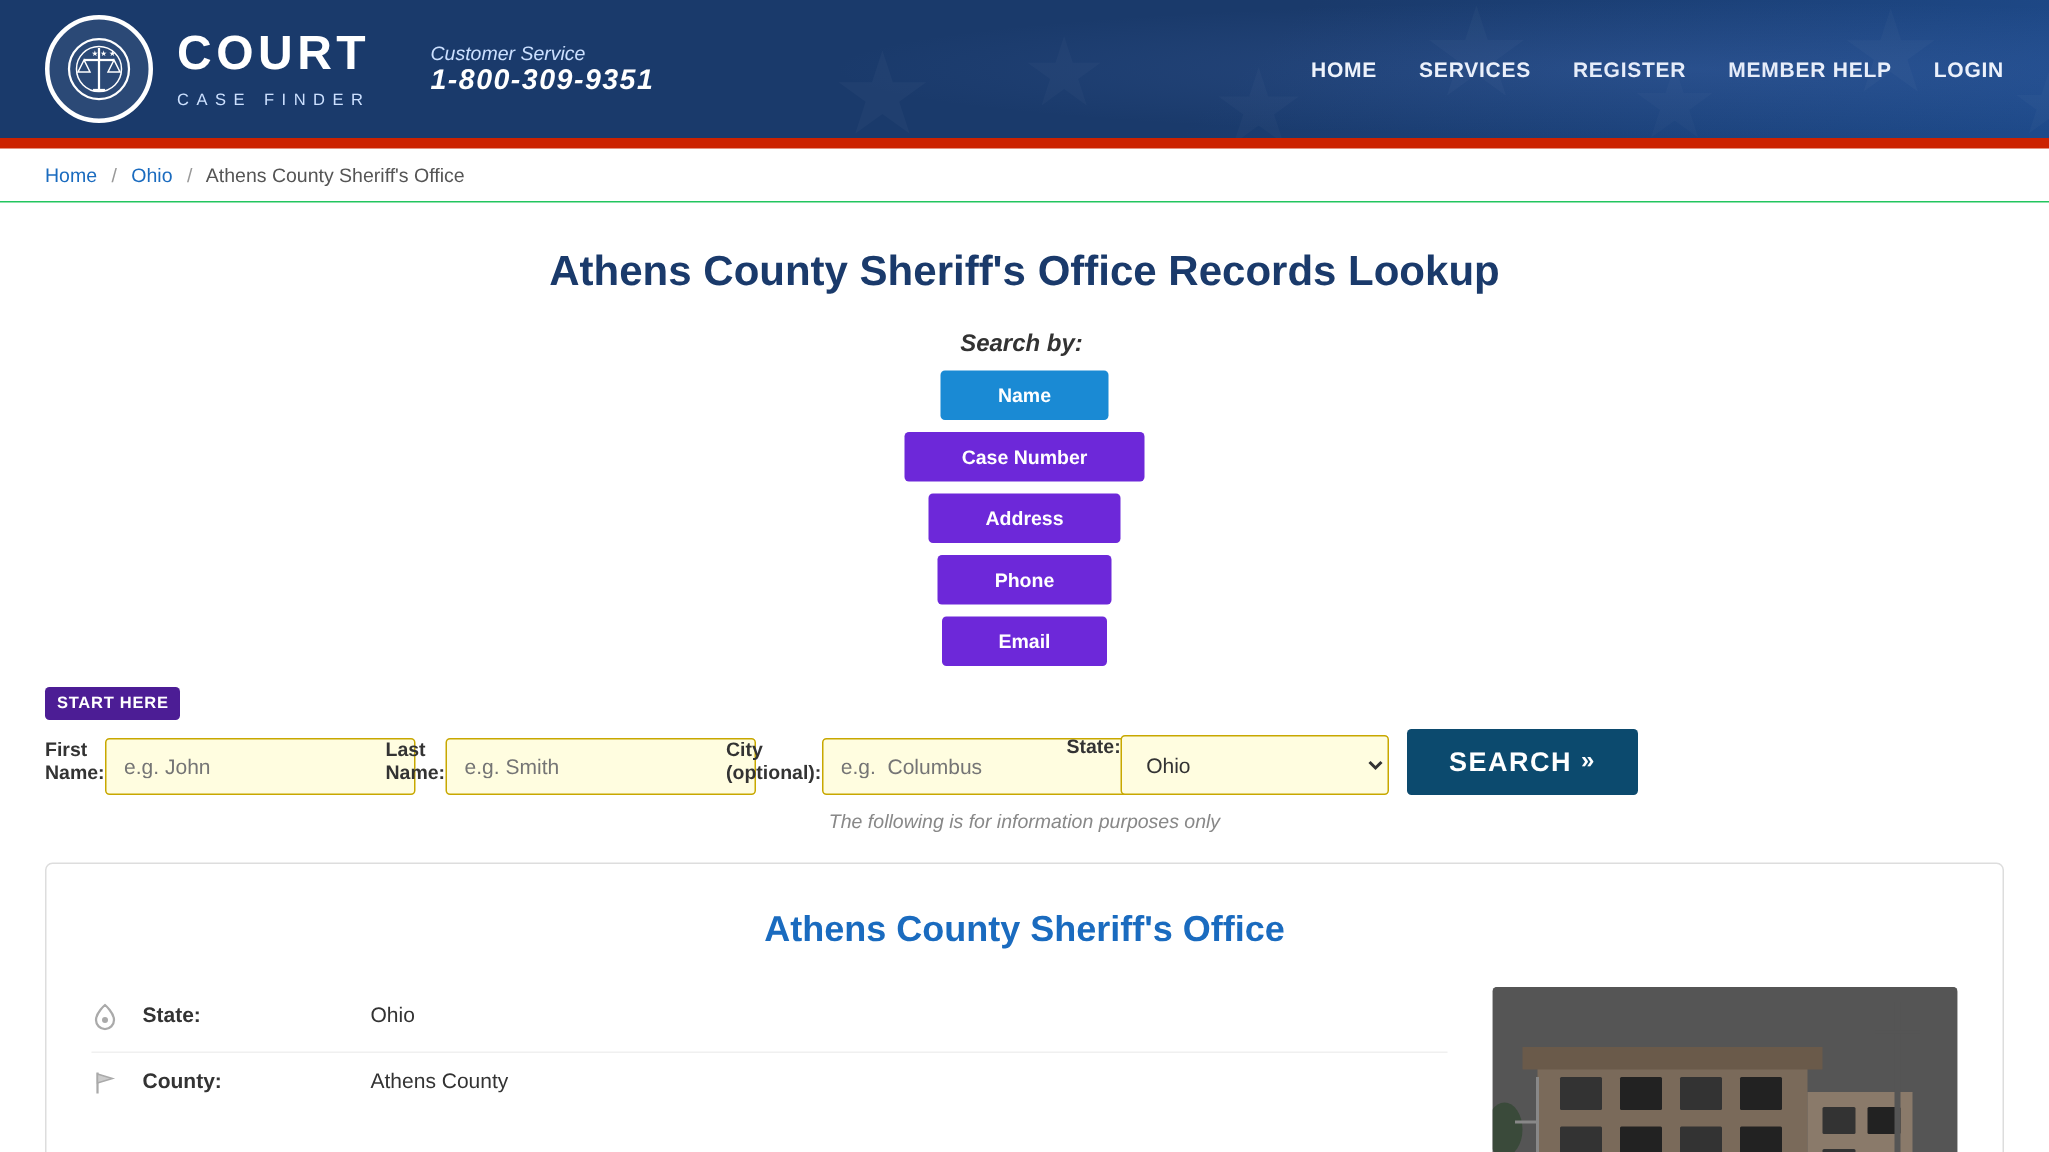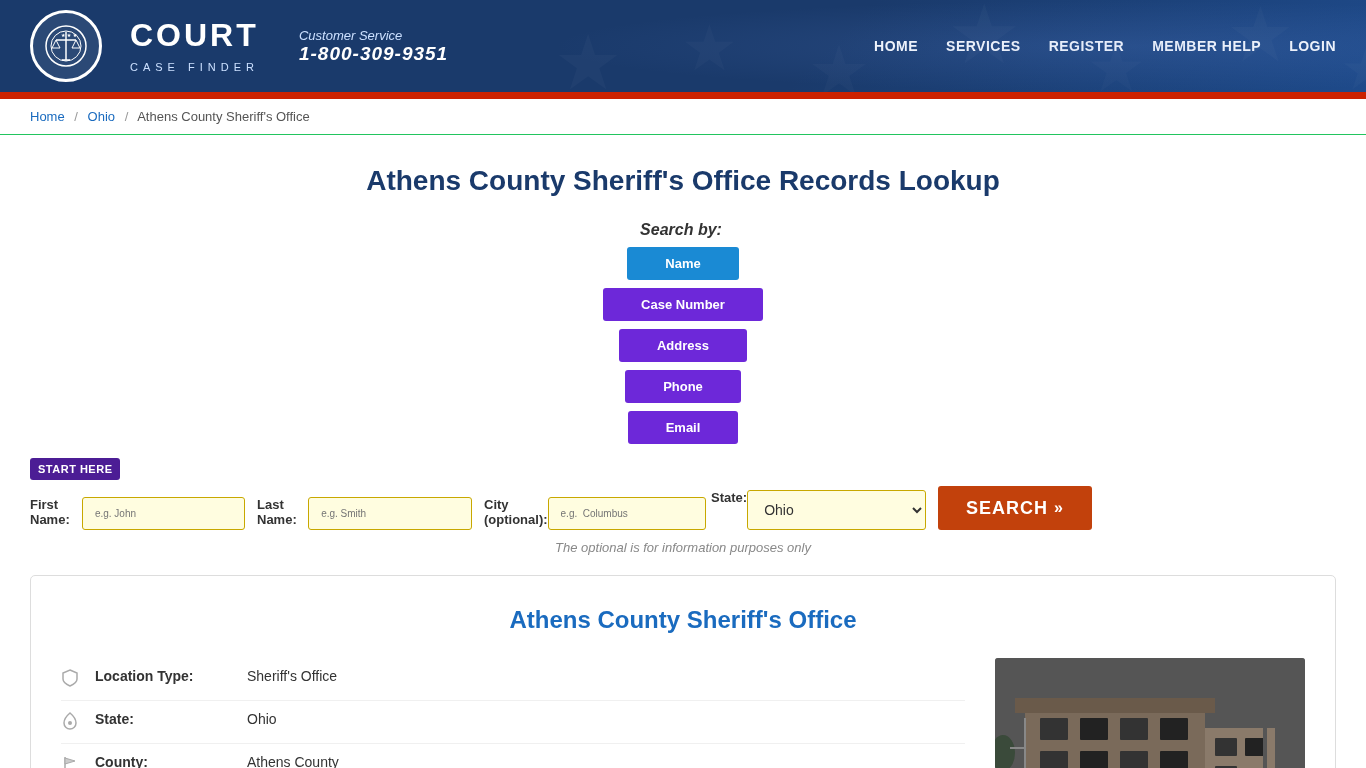--- a/index.html
+++ b/index.html
@@ -24,21 +24,21 @@
     }
     .header-stars {
       position: absolute;
       top: 0; right: 0; bottom: 0; left: 35%;
       pointer-events: none;
       opacity: 0.18;
     }
     .logo-area {
       display: flex;
       align-items: center;
-      gap: 16px;
+      gap: 4px;
     }
     .logo-circle {
       width: 72px;
       height: 72px;
       border: 3px solid #fff;
       border-radius: 50%;
       display: flex;
       align-items: center;
       justify-content: center;
       background: rgba(255,255,255,0.08);
@@ -176,37 +176,37 @@
     }
     .form-field label {
       font-size: 13px;
       font-weight: 700;
       color: #333;
     }
     .form-field input, .form-field select {
       padding: 10px 12px;
       border: 1px solid #c8a800;
       background: #fffde0;
-      font-size: 10px;
+      font-size: 14px;
       color: #8b5cf6;
       border-radius: 3px;
       outline: none;
     }
     .field-first { width: 215px; }
     .field-last { width: 215px; }
     .field-city { width: 215px; }
     .field-state { width: 215px; }
     .field-state select {
       width: 215px;
       color: #333;
       font-size: 14px;
       appearance: auto;
     }
     .search-btn {
-      background: #c2410c;
+      background: #0c4a6e;
       color: #fff;
       border: none;
       padding: 10px 28px;
       font-size: 18px;
       font-weight: 900;
       border-radius: 3px;
       cursor: pointer;
       letter-spacing: 1px;
       height: 44px;
       display: flex;
@@ -393,36 +393,27 @@
           <option>West Virginia</option><option>Wisconsin</option><option>Wyoming</option>
         </select>
       </div>
       <button class="search-btn">
         <span>SEARCH</span>
         <span class="chevrons">»</span>
       </button>
     </div>
   </div>
 
-  <p class="info-note">The optional is for information purposes only</p>
+  <p class="info-note">The following is for information purposes only</p>
 
   <div class="info-card">
     <h2 class="info-card-title">Athens County Sheriff's Office</h2>
     <div class="info-card-body">
       <div class="info-fields">
 
-        <div class="info-row">
-          <span class="info-icon">
-            <svg width="18" height="18" viewBox="0 0 18 18" xmlns="http://www.w3.org/2000/svg">
-              <path d="M9 1 L16 4 L16 10 C16 14 9 17 9 17 C9 17 2 14 2 10 L2 4 Z" fill="none" stroke="#aaa" stroke-width="1.5"></path>
-            </svg>
-          </span>
-          <span class="info-key">Location Type:</span>
-          <span class="info-val">Sheriff's Office</span>
-        </div>
 
         <div class="info-row">
           <span class="info-icon">
             <svg width="18" height="18" viewBox="0 0 18 18" xmlns="http://www.w3.org/2000/svg">
               <path d="M9 1 C9 1 3 6 3 11 C3 14.3 5.7 17 9 17 C12.3 17 15 14.3 15 11 C15 6 9 1 9 1 Z" fill="none" stroke="#aaa" stroke-width="1.5"></path>
               <circle cx="9" cy="11" r="2" fill="#aaa"></circle>
             </svg>
           </span>
           <span class="info-key">State:</span>
           <span class="info-val">Ohio</span>

